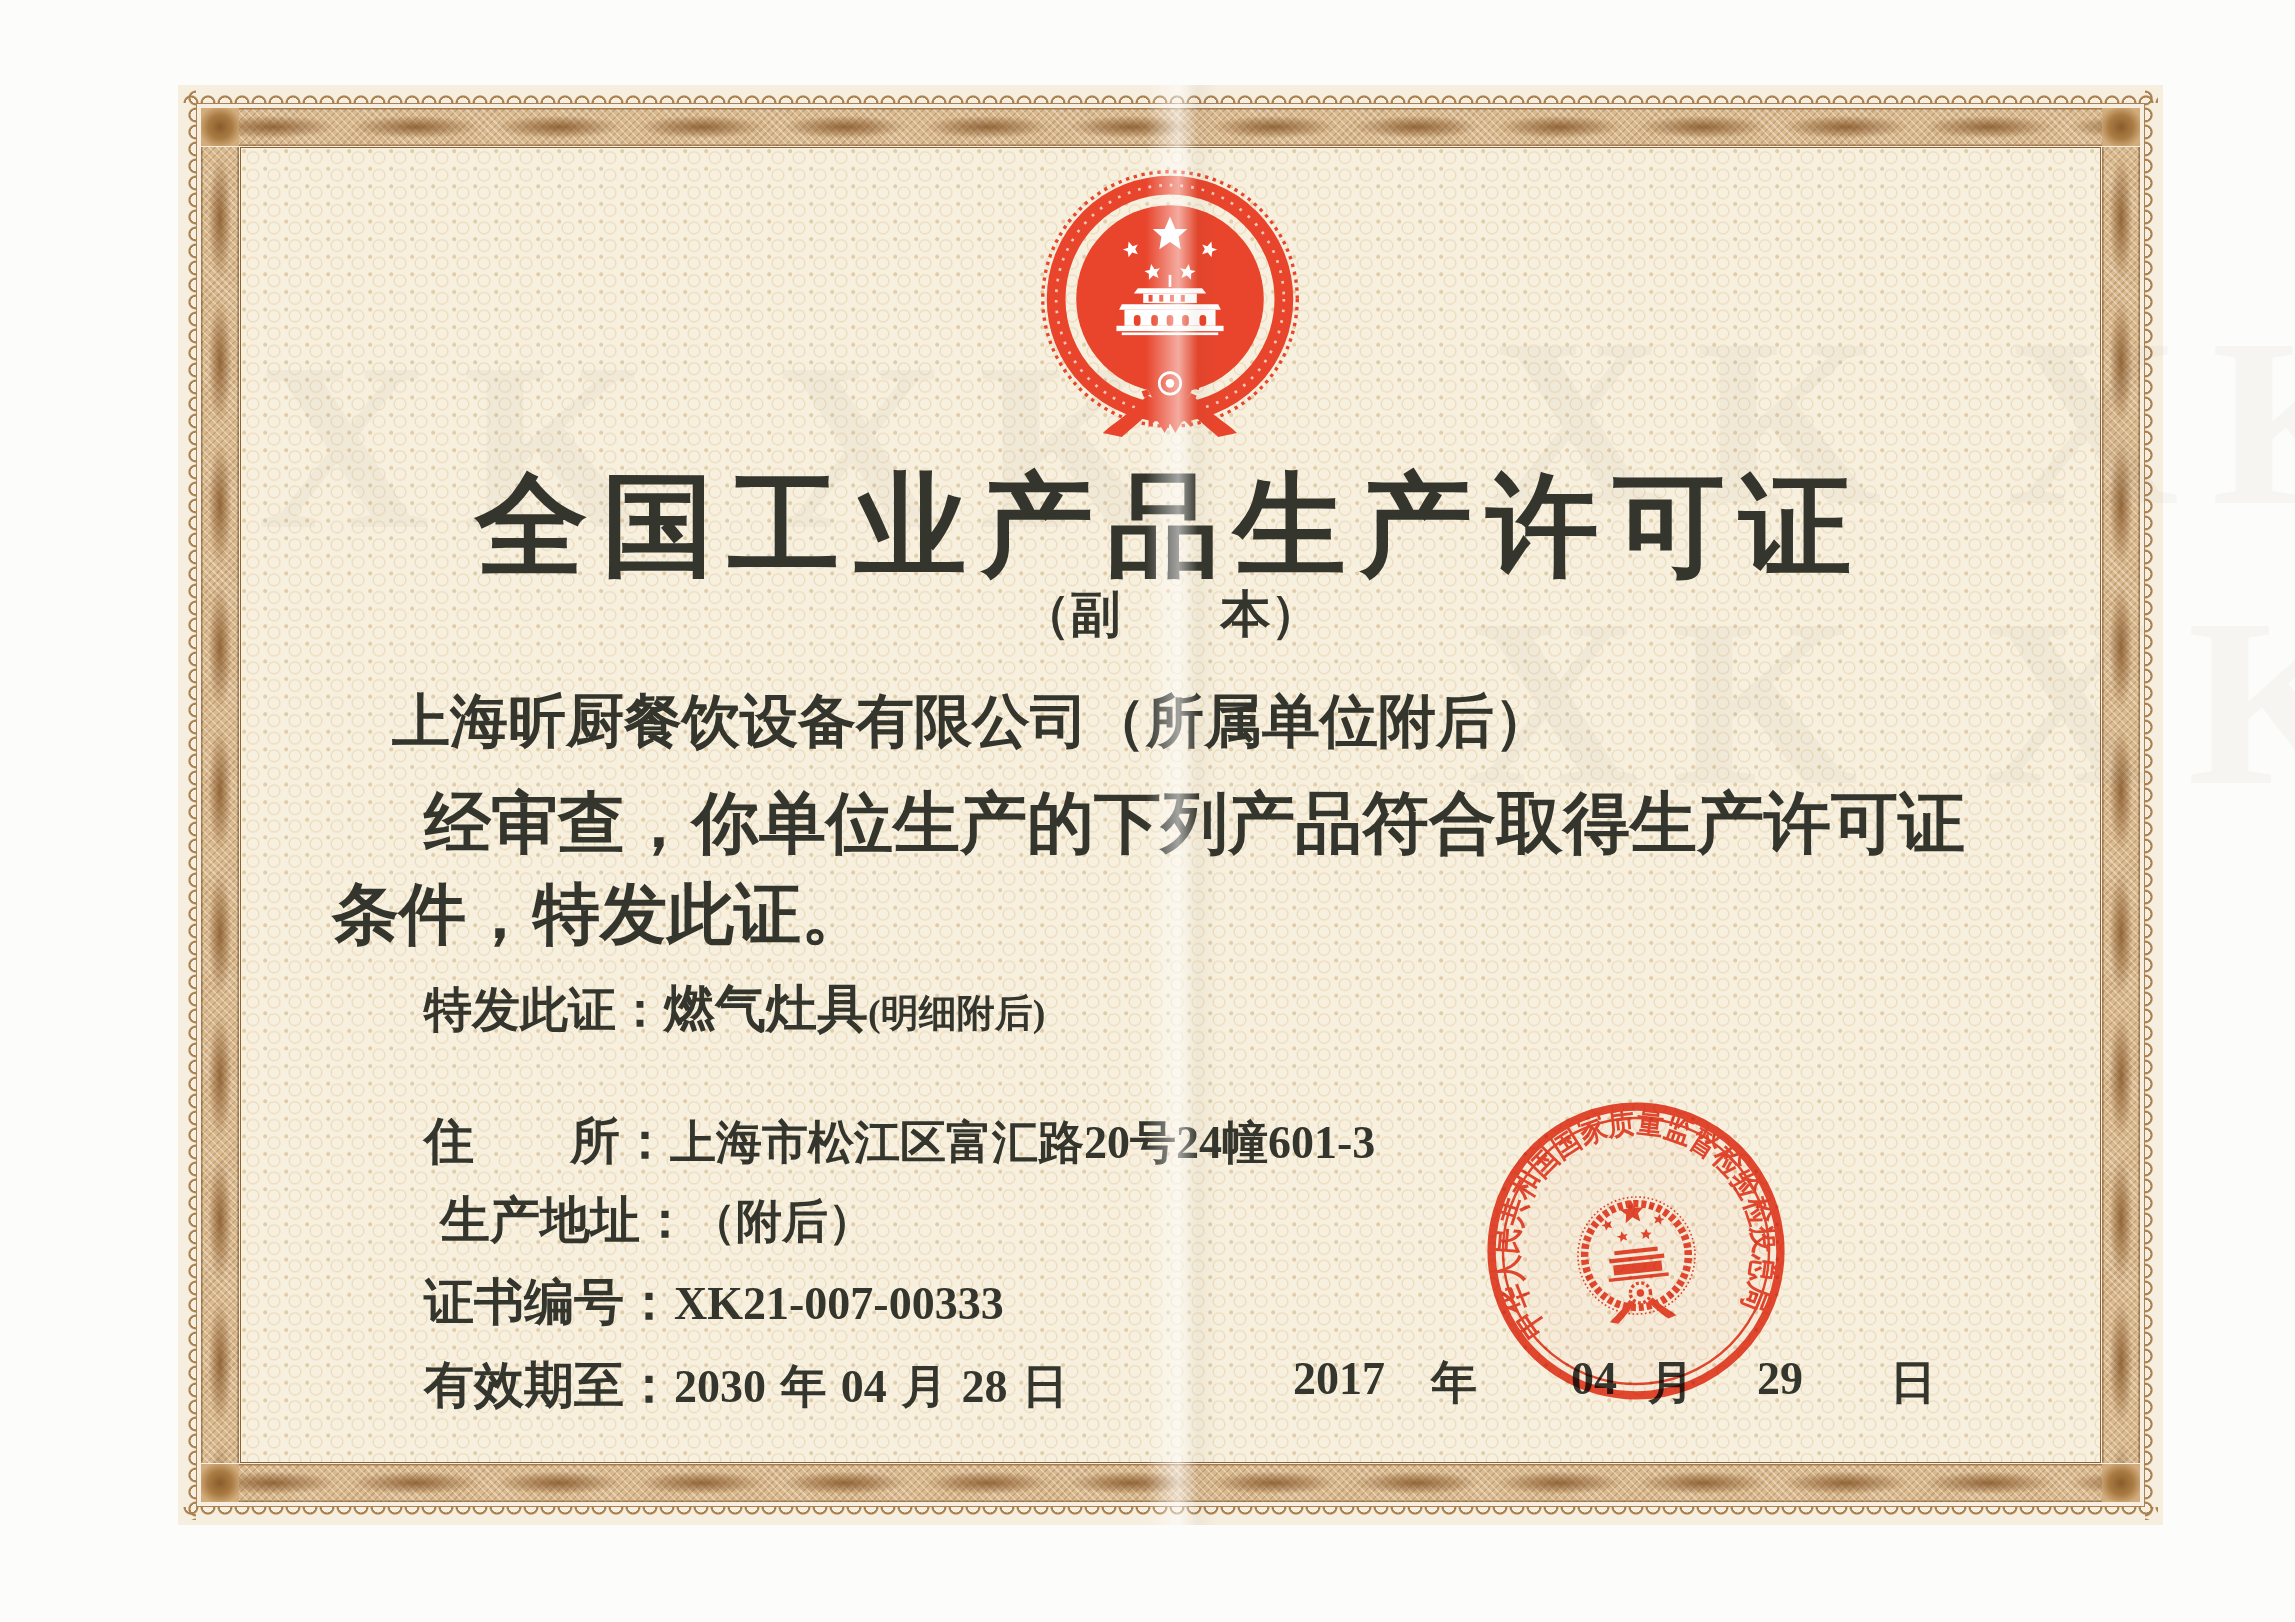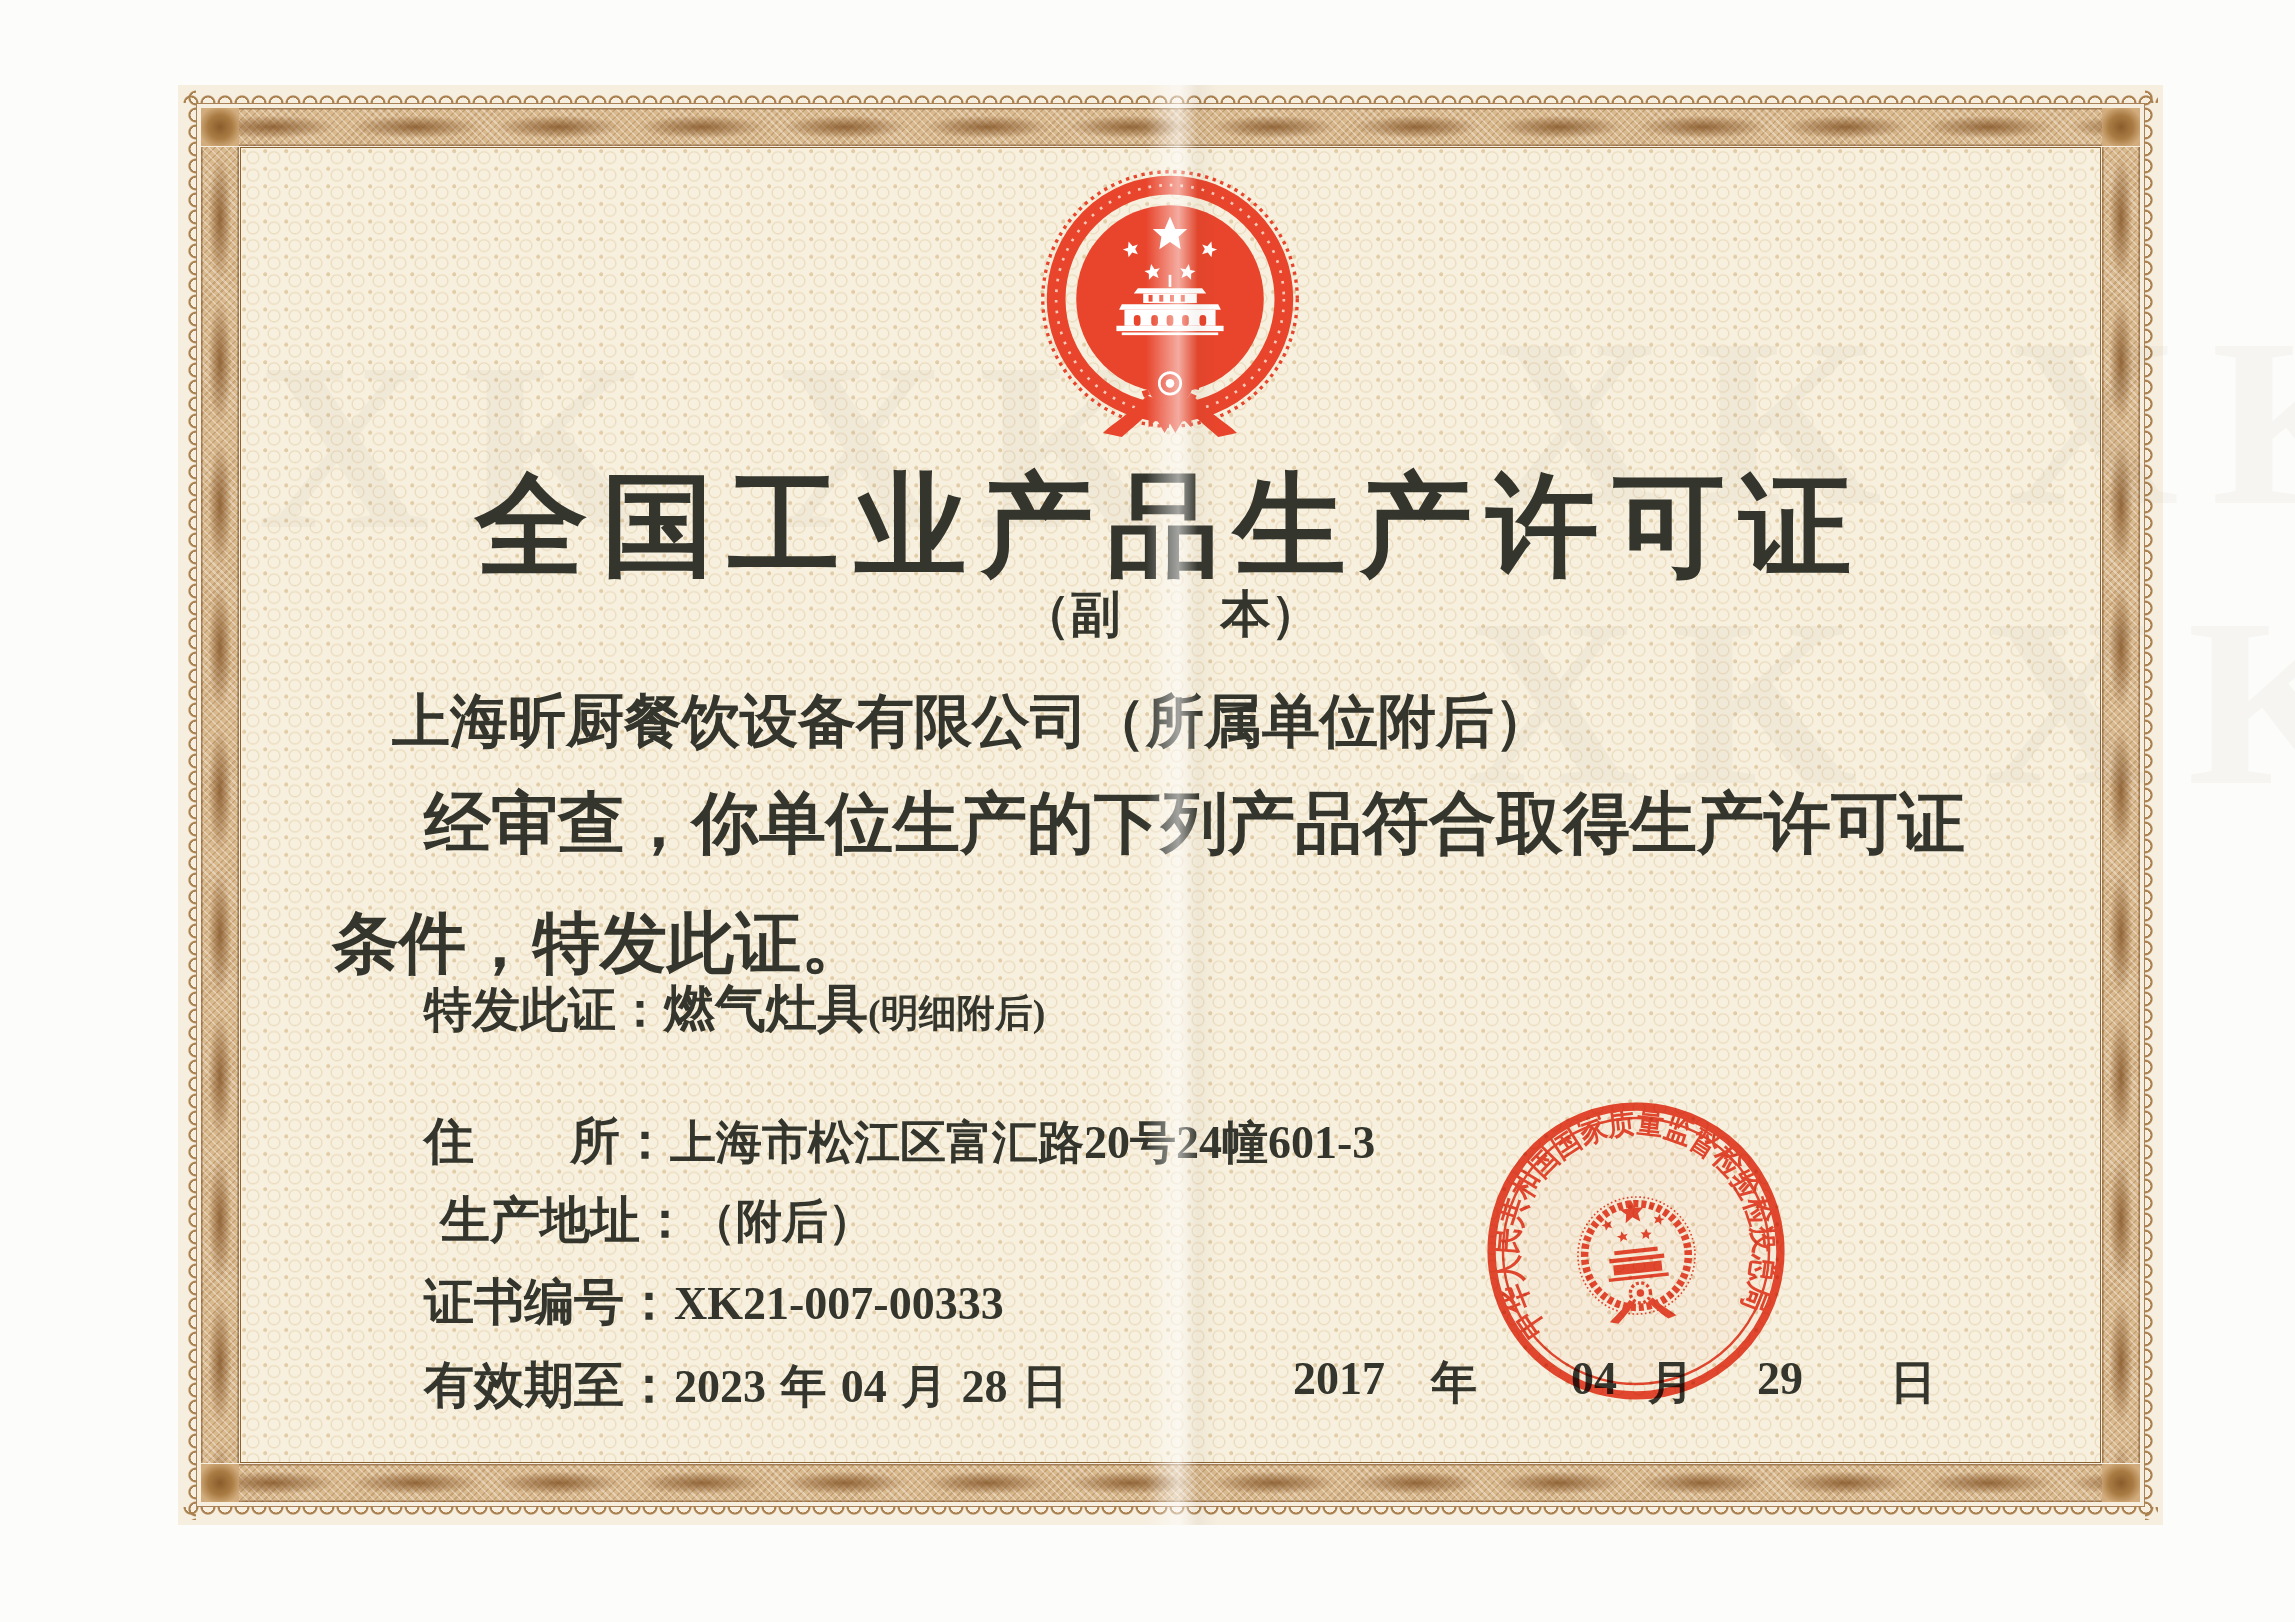--- a/index.html
+++ b/index.html
@@ -63,21 +63,21 @@
     background:linear-gradient(90deg, rgba(255,255,255,0) 0%, rgba(255,255,255,.55) 45%, rgba(90,70,40,.05) 72%, rgba(255,255,255,0) 100%);}
   .abs{position:absolute;}
   .wm{position:absolute;font-weight:bold;font-size:240px;letter-spacing:32px;
       color:rgba(150,140,118,.06);white-space:nowrap;pointer-events:none;}
   
   .title{left:0;right:0;top:303px;text-align:center;font-size:112px;font-weight:bold;
          letter-spacing:14.4px;white-space:nowrap;}
   .subtitle{left:0;right:0;top:433px;text-align:center;font-size:50px;font-weight:bold;white-space:nowrap;}
   .company{left:151px;top:535px;font-size:58px;font-weight:bold;white-space:nowrap;}
   .body1{left:183px;top:630px;font-size:67px;font-weight:bold;white-space:nowrap;}
-  .body2{left:91px;top:721px;font-size:67px;font-weight:bold;white-space:nowrap;margin-top:29px;}
+  .body2{left:91px;top:721px;font-size:67px;font-weight:bold;white-space:nowrap;}
   .product{left:183px;top:827px;font-size:48px;font-weight:bold;white-space:nowrap;}
   .product .val{font-size:51px;margin-top:18px;}
   .product .paren{font-size:38px;}
   .frow{white-space:nowrap;font-weight:bold;}
   .frow .lbl{font-size:50px;font-weight:bold;}
   .frow .val{font-size:46px;font-weight:bold;}
   .row-addr{left:183px;top:960px;}
   .row-prod-addr{left:183px;top:1039px;margin-left:16px;}
   .row-certno{left:183px;top:1121px;}
   .row-valid{left:183px;top:1204px;}
@@ -174,21 +174,21 @@
 
     <div class="abs frow row-prod-addr">
       <span class="lbl">生产地址：</span><span class="val">（附后）</span>
     </div>
 
     <div class="abs frow row-certno">
       <span class="lbl">证书编号：</span><span class="val">XK21-007-00333</span>
     </div>
 
     <div class="abs frow row-valid">
-      <span class="lbl">有效期至：</span><span class="val vp">2023</span><span class="val vp">年</span><span class="val vp">04</span><span class="val vp">月</span><span class="val vp">28</span><span class="val vp">日</span>
+      <span class="lbl">有效期至：</span><span class="val vp">2030</span><span class="val vp">年</span><span class="val vp">04</span><span class="val vp">月</span><span class="val vp">28</span><span class="val vp">日</span>
     </div>
 
 
     <div class="abs issue">
       <span style="left:1052px;">2017</span>
       <span style="left:1190px;">年</span>
       <span style="left:1330px;">04</span>
       <span style="left:1407px;">月</span>
       <span style="left:1516px;">29</span>
       <span style="left:1649px;">日</span>

